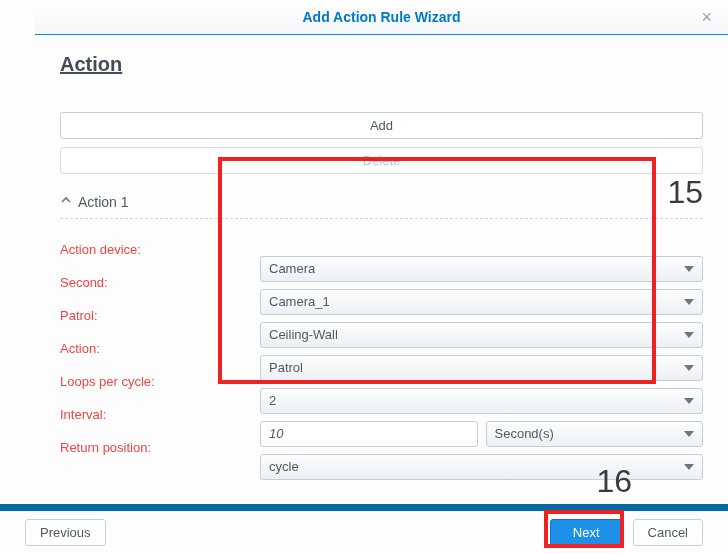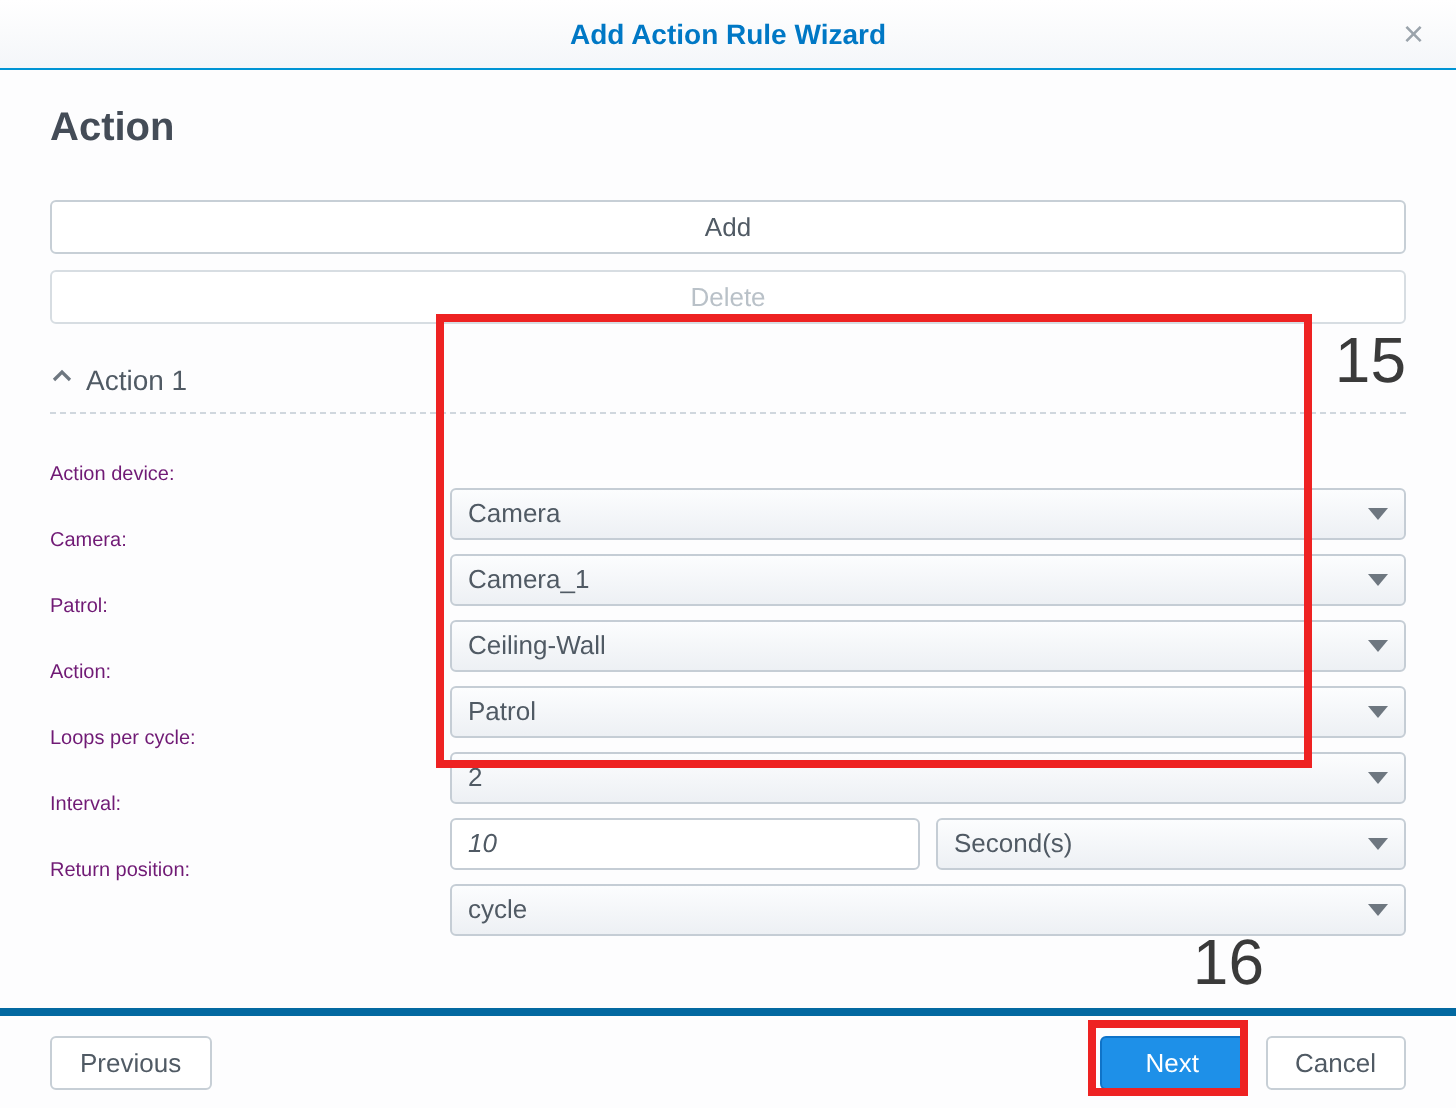--- a/index.html
+++ b/index.html
@@ -13,20 +13,21 @@
     width: 728px;
     height: 554px;
     overflow: hidden;
     position: relative;
   }
   .window {
     width: 728px;
     height: 554px;
     background: #fdfdfe;
     position: relative;
+    padding-left: 35px;
   }
   .titlebar {
     height: 35px;
     background: linear-gradient(#ffffff, #f4f6f9);
     border-bottom: 1px solid #0094d4;
     display: flex;
     align-items: center;
     justify-content: center;
     position: relative;
   }
@@ -44,21 +45,22 @@
     cursor: pointer;
     padding: 2px 6px;
   }
   .content {
     padding: 18px 25px 0 25px;
   }
   .section-heading {
     font-size: 20px;
     font-weight: bold;
     color: #444c57;
-    margin: 0 0 24px 0;
+    margin: 0 0 36px 0;
+    text-decoration: underline;
   }
   .toolbar {
     display: flex;
     gap: 8px;
     margin-bottom: 18px;
     flex-direction: column;
   }
   .btn {
     background: #ffffff;
     border: 1px solid #c7cfd6;
@@ -95,22 +97,22 @@
     font-family: "Segoe UI", Arial, sans-serif;
   }
   .form-rows { }
   .form-row {
     display: flex;
     align-items: center;
     height: 33px;
   }
   .form-label {
     width: 200px;
-    color: #701a75;
-    font-size: 10px;
+    color: #ef4444;
+    font-size: 13px;
   }
   .fields-col {
     flex: 1;
     display: flex;
     gap: 8px;
   }
   .fake-select, .fake-input {
     flex: 1;
     height: 26px;
     border: 1px solid #c5cdd5;
@@ -143,21 +145,21 @@
     top: 157px;
     width: 438px;
     height: 227px;
   }
   .footer {
     position: absolute;
     bottom: 0;
     left: 0;
     right: 0;
     height: 50px;
-    border-top: 4px solid #0369a1;
+    border-top: 7px solid #0369a1;
     background: #fdfdfe;
     display: flex;
     align-items: center;
     padding: 0 25px;
   }
   .footer .spacer { flex: 1; }
   .btn-primary {
     background: #1e90e8;
     border: 1px solid #0f73c8;
     color: #ffffff;
@@ -216,21 +218,21 @@
         <div class="form-label">Action device:</div>
         <div class="fields-col">
           <div class="fake-select">
             <span>Camera</span>
             <span class="caret"></span>
           </div>
         </div>
       </div>
 
       <div class="form-row">
-        <div class="form-label">Camera:</div>
+        <div class="form-label">Second:</div>
         <div class="fields-col">
           <div class="fake-select">
             <span>Camera_1</span>
             <span class="caret"></span>
           </div>
         </div>
       </div>
 
       <div class="form-row">
         <div class="form-label">Patrol:</div>

